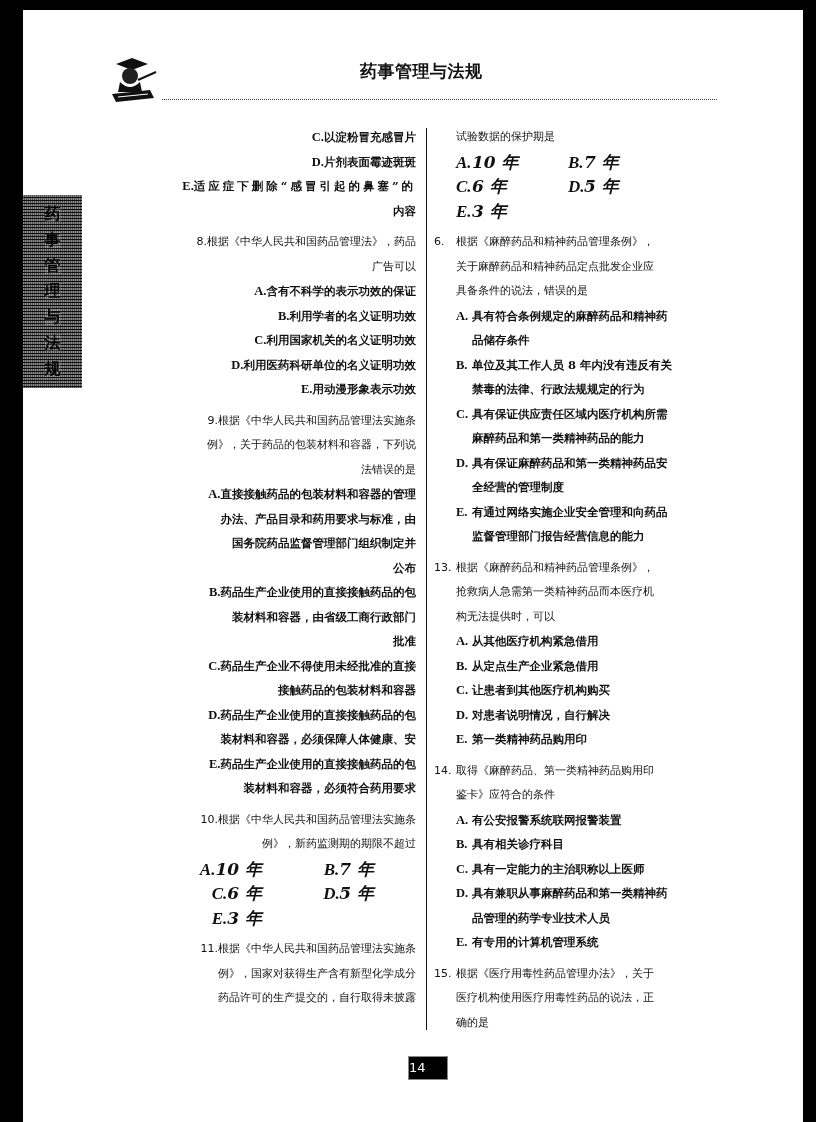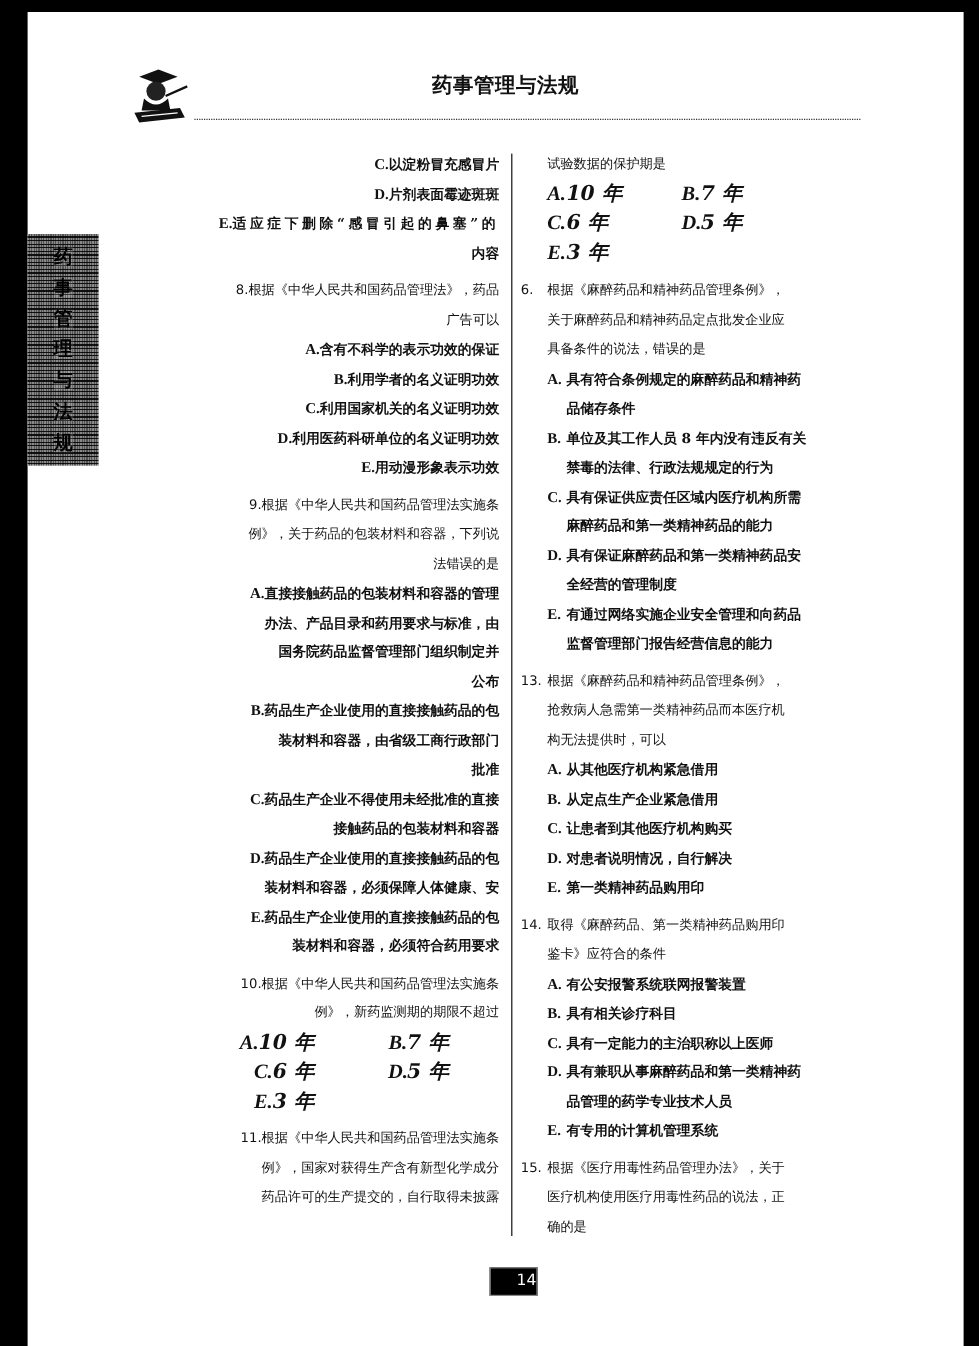--- a/index.html
+++ b/index.html
@@ -47,21 +47,21 @@
   .q.cont { padding-left: 16px; }
   .opt { padding-left: 16px; font-size: 11.5px; font-weight: bold; }
   .opt .lbl { display: inline-block; width: 16px; font-family: "Liberation Serif", serif; font-size: 12.5px; }
   .opt.cont { padding-left: 32px; }
   .opt-row { padding-left: 16px; display: flex; font-weight: bold; font-size: 17px; font-style: italic; }
   .opt-row .cell { width: 112px; }
   .opt-row .lbl { display: inline-block; width: 16px; font-family: "Liberation Serif", serif; }
   .gap { height: 7px; }
   .page-num {
     position: absolute; left: 408px; top: 1056px; width: 38px; height: 22px; background: #000;
-    color: #fff; font-family: "DejaVu Sans", sans-serif; font-size: 13px; text-align: right;
+    color: #fff; font-family: "DejaVu Sans", sans-serif; font-size: 13px; text-align: left;
     line-height: 22px; border: 1px solid #888;
   }
 </style>
 </head>
 <body>
 
 <div class="page"></div>
 
 <div class="header-logo">
   <svg width="50" height="52" viewBox="0 0 50 52">

